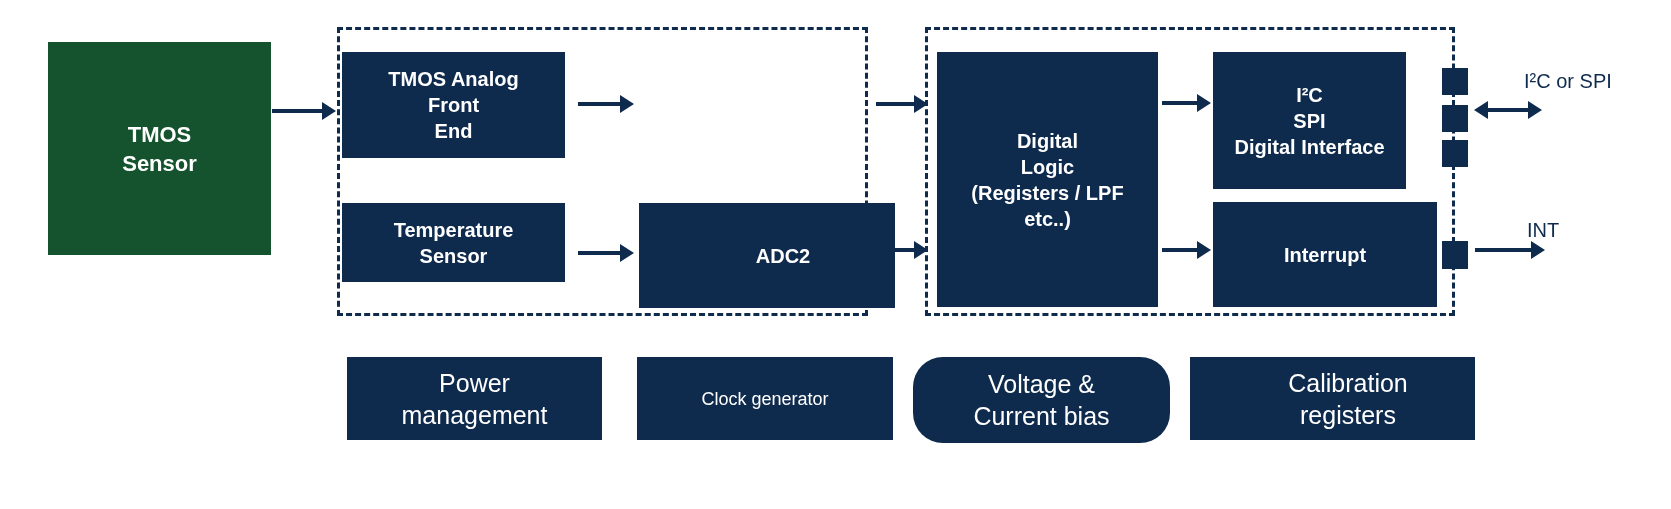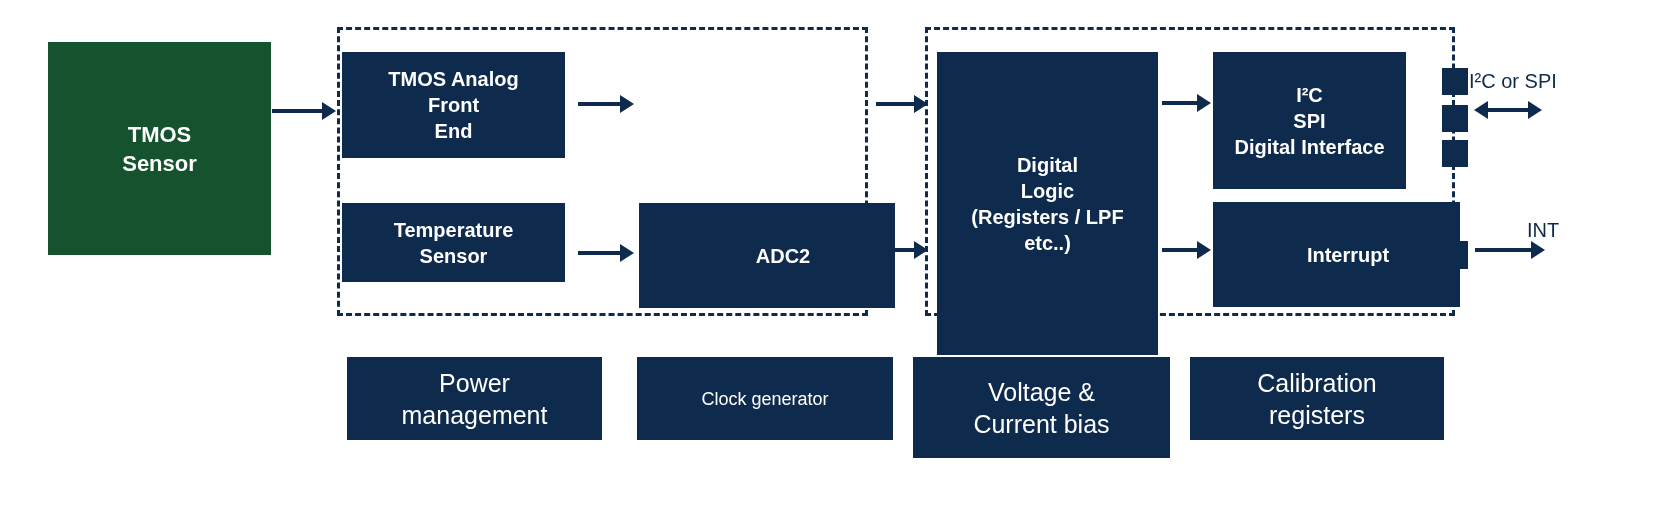--- a/index.html
+++ b/index.html
@@ -78,63 +78,63 @@
 
   <div class="box" style="left:639px;top:203px;width:224px;height:105px;padding-left:32px;">
     <span class="lbl bold" style="font-size:20px;line-height:26px;">ADC2</span>
   </div>
 
   <div class="arrow" style="left:876px;top:102px;width:39px;"></div>
   <div class="arrow" style="left:876px;top:248px;width:39px;"></div>
 
   <div class="group" style="left:925px;top:27px;width:524px;height:283px;"></div>
 
-  <div class="box" style="left:937px;top:52px;width:221px;height:303px;">
+  <div class="box" style="left:937px;top:52px;width:221px;height:255px;">
     <span class="lbl bold" style="font-size:20px;line-height:26px;">Digital
 Logic
 (Registers / LPF
 etc..)</span>
   </div>
 
   <div class="arrow" style="left:1162px;top:101px;width:36px;"></div>
   <div class="arrow" style="left:1162px;top:248px;width:36px;"></div>
 
   <div class="box" style="left:1213px;top:52px;width:193px;height:137px;">
     <span class="lbl bold" style="font-size:20px;line-height:26px;">I²C
 SPI
 Digital Interface</span>
   </div>
 
-  <div class="box" style="left:1213px;top:202px;width:224px;height:105px;padding-left:23px;">
+  <div class="box" style="left:1213px;top:202px;width:224px;height:105px;">
     <span class="lbl bold" style="font-size:20px;line-height:26px;">Interrupt</span>
   </div>
 
   <div class="pin" style="left:1442px;top:68px;height:27px;"></div>
   <div class="pin" style="left:1442px;top:105px;height:27px;"></div>
   <div class="pin" style="left:1442px;top:140px;height:27px;"></div>
   <div class="pin" style="left:1442px;top:241px;height:28px;"></div>
 
-  <div class="io-label" style="left:1469px;top:70px;">I²C or SPI</div>
+  <div class="io-label" style="left:1524px;top:70px;">I²C or SPI</div>
   <div class="arrow dbl" style="left:1487px;top:108px;width:42px;"></div>
 
   <div class="io-label" style="left:1527px;top:219px;">INT</div>
   <div class="arrow" style="left:1475px;top:248px;width:57px;"></div>
 
   <div class="box" style="left:347px;top:357px;width:255px;height:83px;">
     <span class="lbl" style="font-size:25px;line-height:32px;">Power
 management</span>
   </div>
 
   <div class="box" style="left:637px;top:357px;width:256px;height:83px;">
     <span class="lbl" style="font-size:18px;line-height:32px;">Clock generator</span>
   </div>
 
-  <div class="box" style="left:913px;top:357px;width:257px;height:101px;">
+  <div class="box" style="left:913px;top:357px;width:257px;height:86px;border-radius:30px;">
     <span class="lbl" style="font-size:25px;line-height:32px;">Voltage &amp;
 Current bias</span>
   </div>
 
-  <div class="box" style="left:1190px;top:357px;width:254px;height:83px;">
+  <div class="box" style="left:1190px;top:357px;width:254px;height:83px;padding-left:31px;">
     <span class="lbl" style="font-size:25px;line-height:32px;">Calibration
 registers</span>
   </div>
 
 </div>
 
 </body></html>

